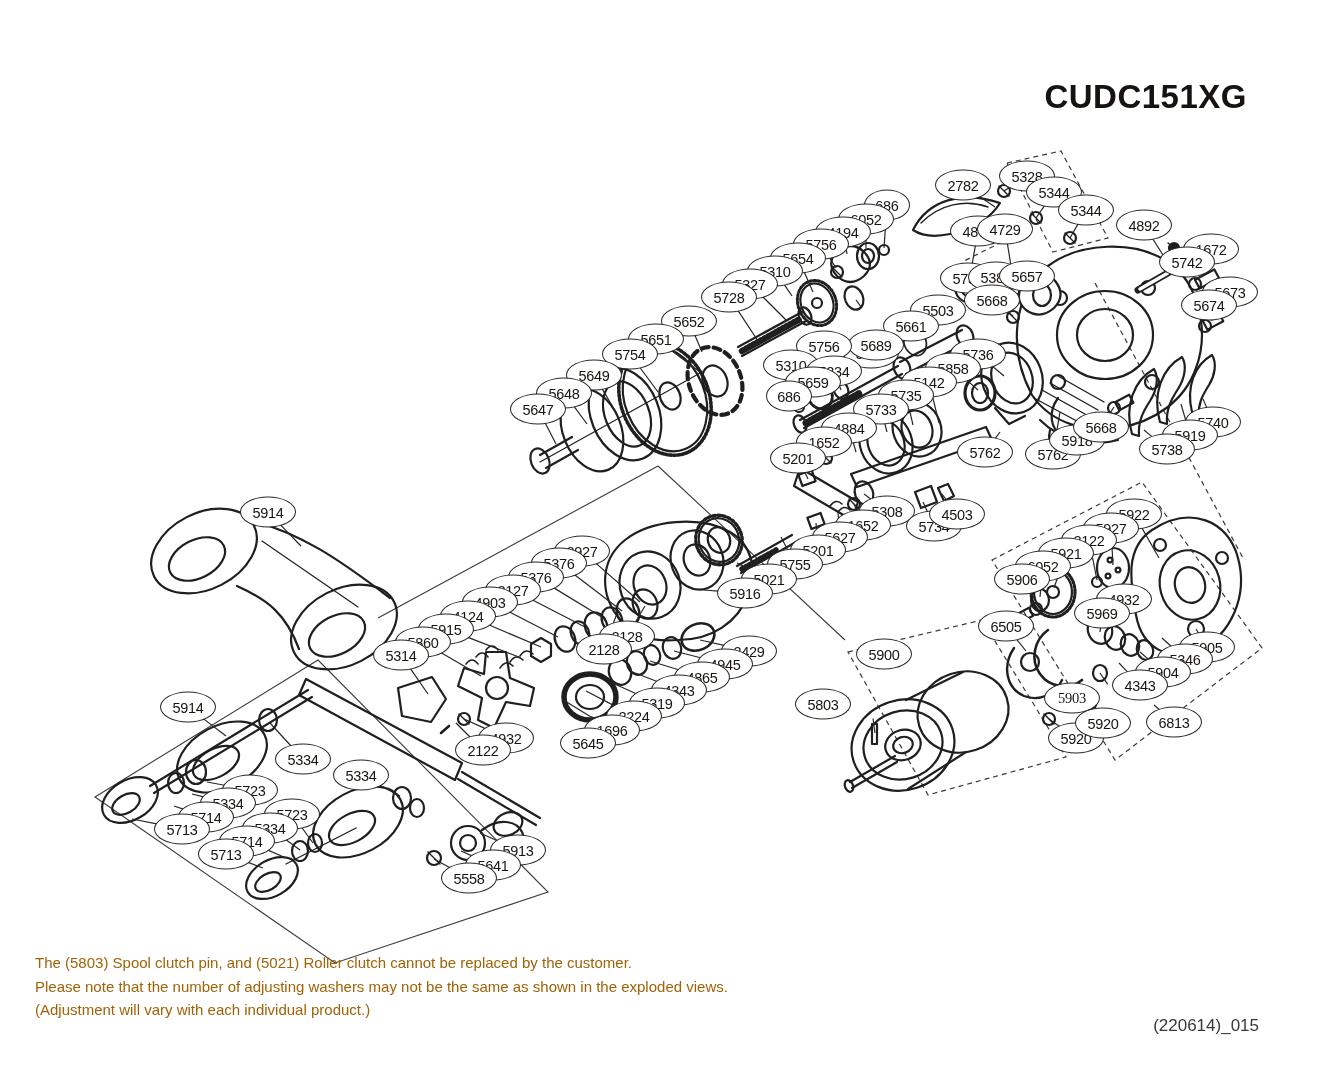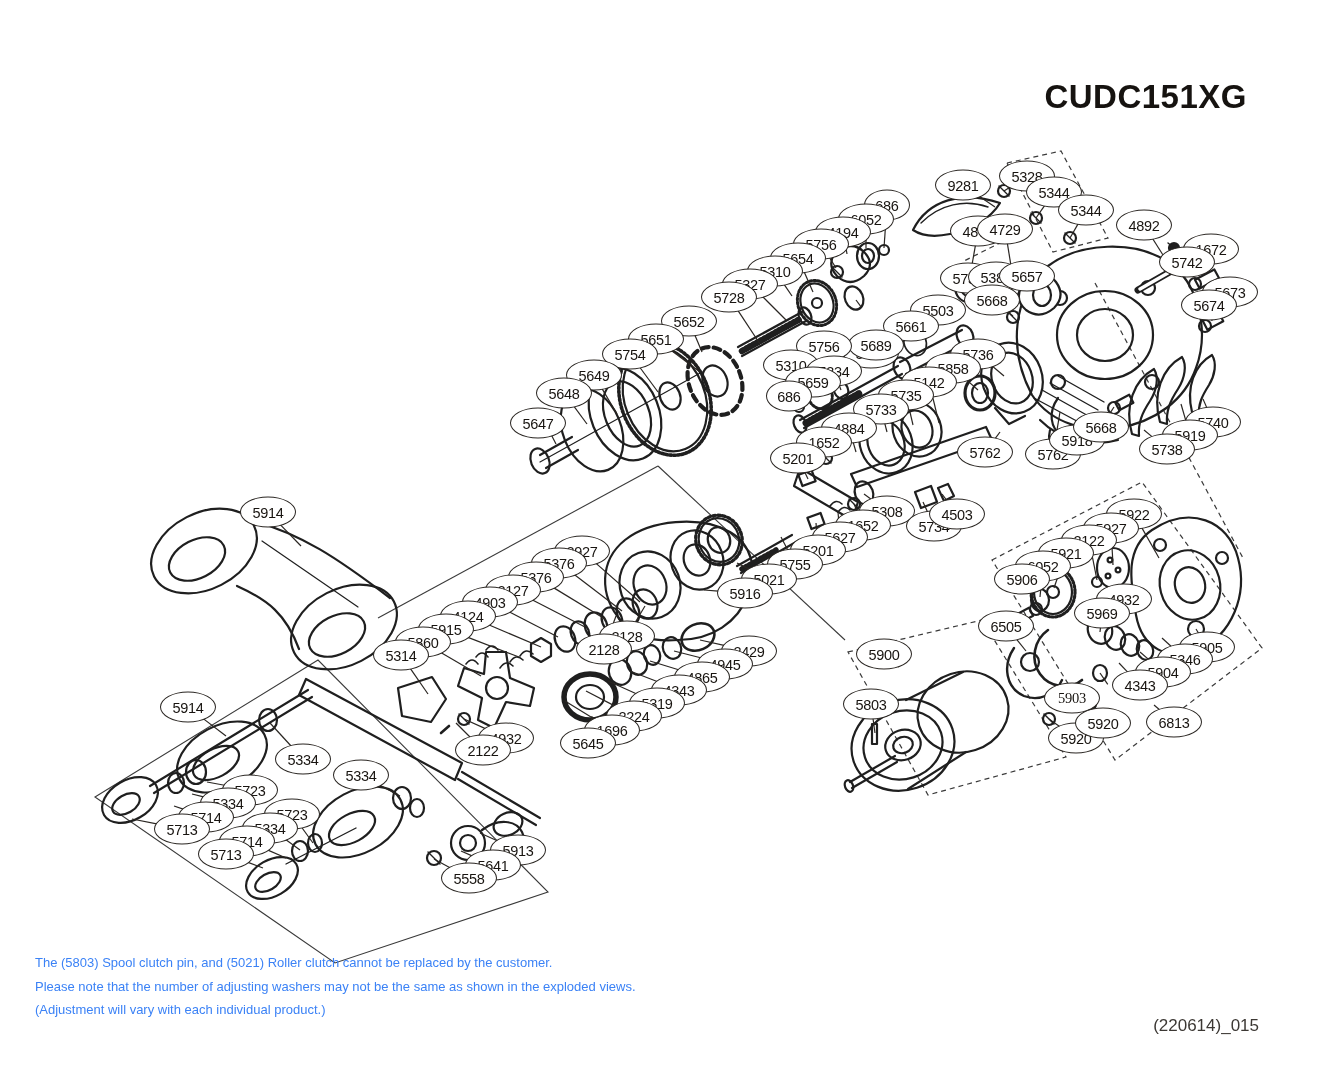--- a/index.html
+++ b/index.html
@@ -5,21 +5,21 @@
   html,body{margin:0;padding:0;background:#fff;}
   #canvas{position:relative;width:1325px;height:1074px;background:#ffffff;overflow:hidden;
           font-family:"Liberation Sans", sans-serif;}
   #art-svg{position:absolute;left:0;top:0;}
   .title{position:absolute;top:78px;right:78px;font-size:33px;font-weight:bold;color:#161310;
          letter-spacing:.5px;}
   .plabel{position:absolute;border:1.8px solid #2a2622;border-radius:50%;background:#fff;
           display:flex;align-items:center;justify-content:center;
           font-size:14.5px;color:#181410;transform:translate(-50%,-50%);z-index:3;
           letter-spacing:-0.3px;}
-  .notes{position:absolute;left:35px;top:951px;color:#3b82f6;font-size:13px;line-height:23.5px;}
+  .notes{position:absolute;left:35px;top:951px;color:#a16207;font-size:15px;line-height:23.5px;}
   .docnum{position:absolute;right:66px;top:1016px;color:#3c3834;font-size:17px;}
 </style>
 </head>
 <body>
 
 <div id="canvas">
 
 <svg id="art-svg" width="1325" height="1074" viewBox="0 0 1325 1074">
 
   <g fill="none" stroke="#3a3a3a" stroke-width="1.1">
@@ -394,21 +394,21 @@
 <div class="title">CUDC151XG</div>
 
 <div class="notes">
   <div>The (5803) Spool clutch pin, and (5021) Roller clutch  cannot be replaced by the customer.</div>
   <div>Please note that the number of adjusting washers may not be the same as shown in the exploded views.</div>
   <div>(Adjustment will vary with each individual product.)</div>
 </div>
 
 <div class="docnum">(220614)_015</div>
 
-<div class="plabel" style="left: 963px; top: 185px; width: 54px; height: 29px;">9281</div>
+<div class="plabel" style="left: 963px; top: 185px; width: 54px; height: 29px;">2782</div>
     <div class="plabel" style="left: 1027px; top: 176px; width: 54px; height: 29px;">5328</div>
     <div class="plabel" style="left: 1054px; top: 192px; width: 54px; height: 29px;">5344</div>
     <div class="plabel" style="left: 1086px; top: 210px; width: 54px; height: 29px;">5344</div>
     <div class="plabel" style="left: 1144px; top: 225px; width: 54px; height: 29px;">4892</div>
     <div class="plabel" style="left: 1211px; top: 249px; width: 54px; height: 29px;">1672</div>
     <div class="plabel" style="left: 1187px; top: 262px; width: 54px; height: 29px;">5742</div>
     <div class="plabel" style="left: 1230px; top: 292px; width: 54px; height: 29px;">5673</div>
     <div class="plabel" style="left: 1209px; top: 305px; width: 54px; height: 29px;">5674</div>
     <div class="plabel" style="left: 978px; top: 231px; width: 54px; height: 29px;">4874</div>
     <div class="plabel" style="left: 1005px; top: 229px; width: 54px; height: 29px;">4729</div>
@@ -427,21 +427,21 @@
     <div class="plabel" style="left: 689px; top: 321px; width: 54px; height: 29px;">5652</div>
     <div class="plabel" style="left: 656px; top: 339px; width: 54px; height: 29px;">5651</div>
     <div class="plabel" style="left: 871px; top: 320px; width: 54px; height: 29px; margin-top: 33px;">5329</div>
     <div class="plabel" style="left: 938px; top: 310px; width: 54px; height: 29px;">5503</div>
     <div class="plabel" style="left: 911px; top: 326px; width: 54px; height: 29px;">5661</div>
     <div class="plabel" style="left: 876px; top: 345px; width: 54px; height: 29px;">5689</div>
     <div class="plabel" style="left: 824px; top: 346px; width: 54px; height: 29px;">5756</div>
     <div class="plabel" style="left: 630px; top: 354px; width: 54px; height: 29px;">5754</div>
     <div class="plabel" style="left: 594px; top: 375px; width: 54px; height: 29px;">5649</div>
     <div class="plabel" style="left: 564px; top: 393px; width: 54px; height: 29px;">5648</div>
-    <div class="plabel" style="left: 538px; top: 423px; width: 54px; height: 29px;">5647</div>
+    <div class="plabel" style="left: 538px; top: 409px; width: 54px; height: 29px;">5647</div>
     <div class="plabel" style="left: 791px; top: 365px; width: 54px; height: 29px;">5310</div>
     <div class="plabel" style="left: 834px; top: 371px; width: 54px; height: 29px;">5334</div>
     <div class="plabel" style="left: 813px; top: 382px; width: 54px; height: 29px;">5659</div>
     <div class="plabel" style="left: 789px; top: 396px; width: 44px; height: 29px;">686</div>
     <div class="plabel" style="left: 978px; top: 354px; width: 54px; height: 29px;">5736</div>
     <div class="plabel" style="left: 953px; top: 368px; width: 54px; height: 29px;">5858</div>
     <div class="plabel" style="left: 929px; top: 382px; width: 54px; height: 29px;">5142</div>
     <div class="plabel" style="left: 906px; top: 395px; width: 54px; height: 29px;">5735</div>
     <div class="plabel" style="left: 881px; top: 409px; width: 54px; height: 29px;">5733</div>
     <div class="plabel" style="left: 849px; top: 428px; width: 54px; height: 29px;">4884</div>
@@ -493,21 +493,21 @@
     <div class="plabel" style="left: 206px; top: 817px; width: 54px; height: 29px;">5714</div>
     <div class="plabel" style="left: 182px; top: 829px; width: 54px; height: 29px;">5713</div>
     <div class="plabel" style="left: 292px; top: 814px; width: 54px; height: 29px;">5723</div>
     <div class="plabel" style="left: 270px; top: 828px; width: 54px; height: 29px;">5334</div>
     <div class="plabel" style="left: 247px; top: 841px; width: 54px; height: 29px;">5714</div>
     <div class="plabel" style="left: 226px; top: 854px; width: 54px; height: 29px;">5713</div>
     <div class="plabel" style="left: 518px; top: 850px; width: 54px; height: 29px;">5913</div>
     <div class="plabel" style="left: 493px; top: 865px; width: 54px; height: 29px;">5641</div>
     <div class="plabel" style="left: 469px; top: 878px; width: 54px; height: 29px;">5558</div>
     <div class="plabel" style="left: 884px; top: 654px; width: 54px; height: 29px;">5900</div>
-    <div class="plabel" style="left: 871px; top: 704px; width: 54px; height: 29px; text-align: right;">5803</div>
+    <div class="plabel" style="left: 823px; top: 704px; width: 54px; height: 29px; text-align: right;">5803</div>
     <div class="plabel" style="left: 1076px; top: 738px; width: 54px; height: 29px;">5920</div>
     <div class="plabel" style="left: 1134px; top: 514px; width: 54px; height: 29px;">5922</div>
     <div class="plabel" style="left: 1111px; top: 528px; width: 54px; height: 29px;">5927</div>
     <div class="plabel" style="left: 1089px; top: 540px; width: 54px; height: 29px;">2122</div>
     <div class="plabel" style="left: 1066px; top: 553px; width: 54px; height: 29px;">5921</div>
     <div class="plabel" style="left: 1043px; top: 566px; width: 54px; height: 29px;">6052</div>
     <div class="plabel" style="left: 1022px; top: 579px; width: 54px; height: 29px;">5906</div>
     <div class="plabel" style="left: 1006px; top: 626px; width: 54px; height: 29px;">6505</div>
     <div class="plabel" style="left: 1124px; top: 599px; width: 54px; height: 29px;">4932</div>
     <div class="plabel" style="left: 1102px; top: 613px; width: 54px; height: 29px;">5969</div>

